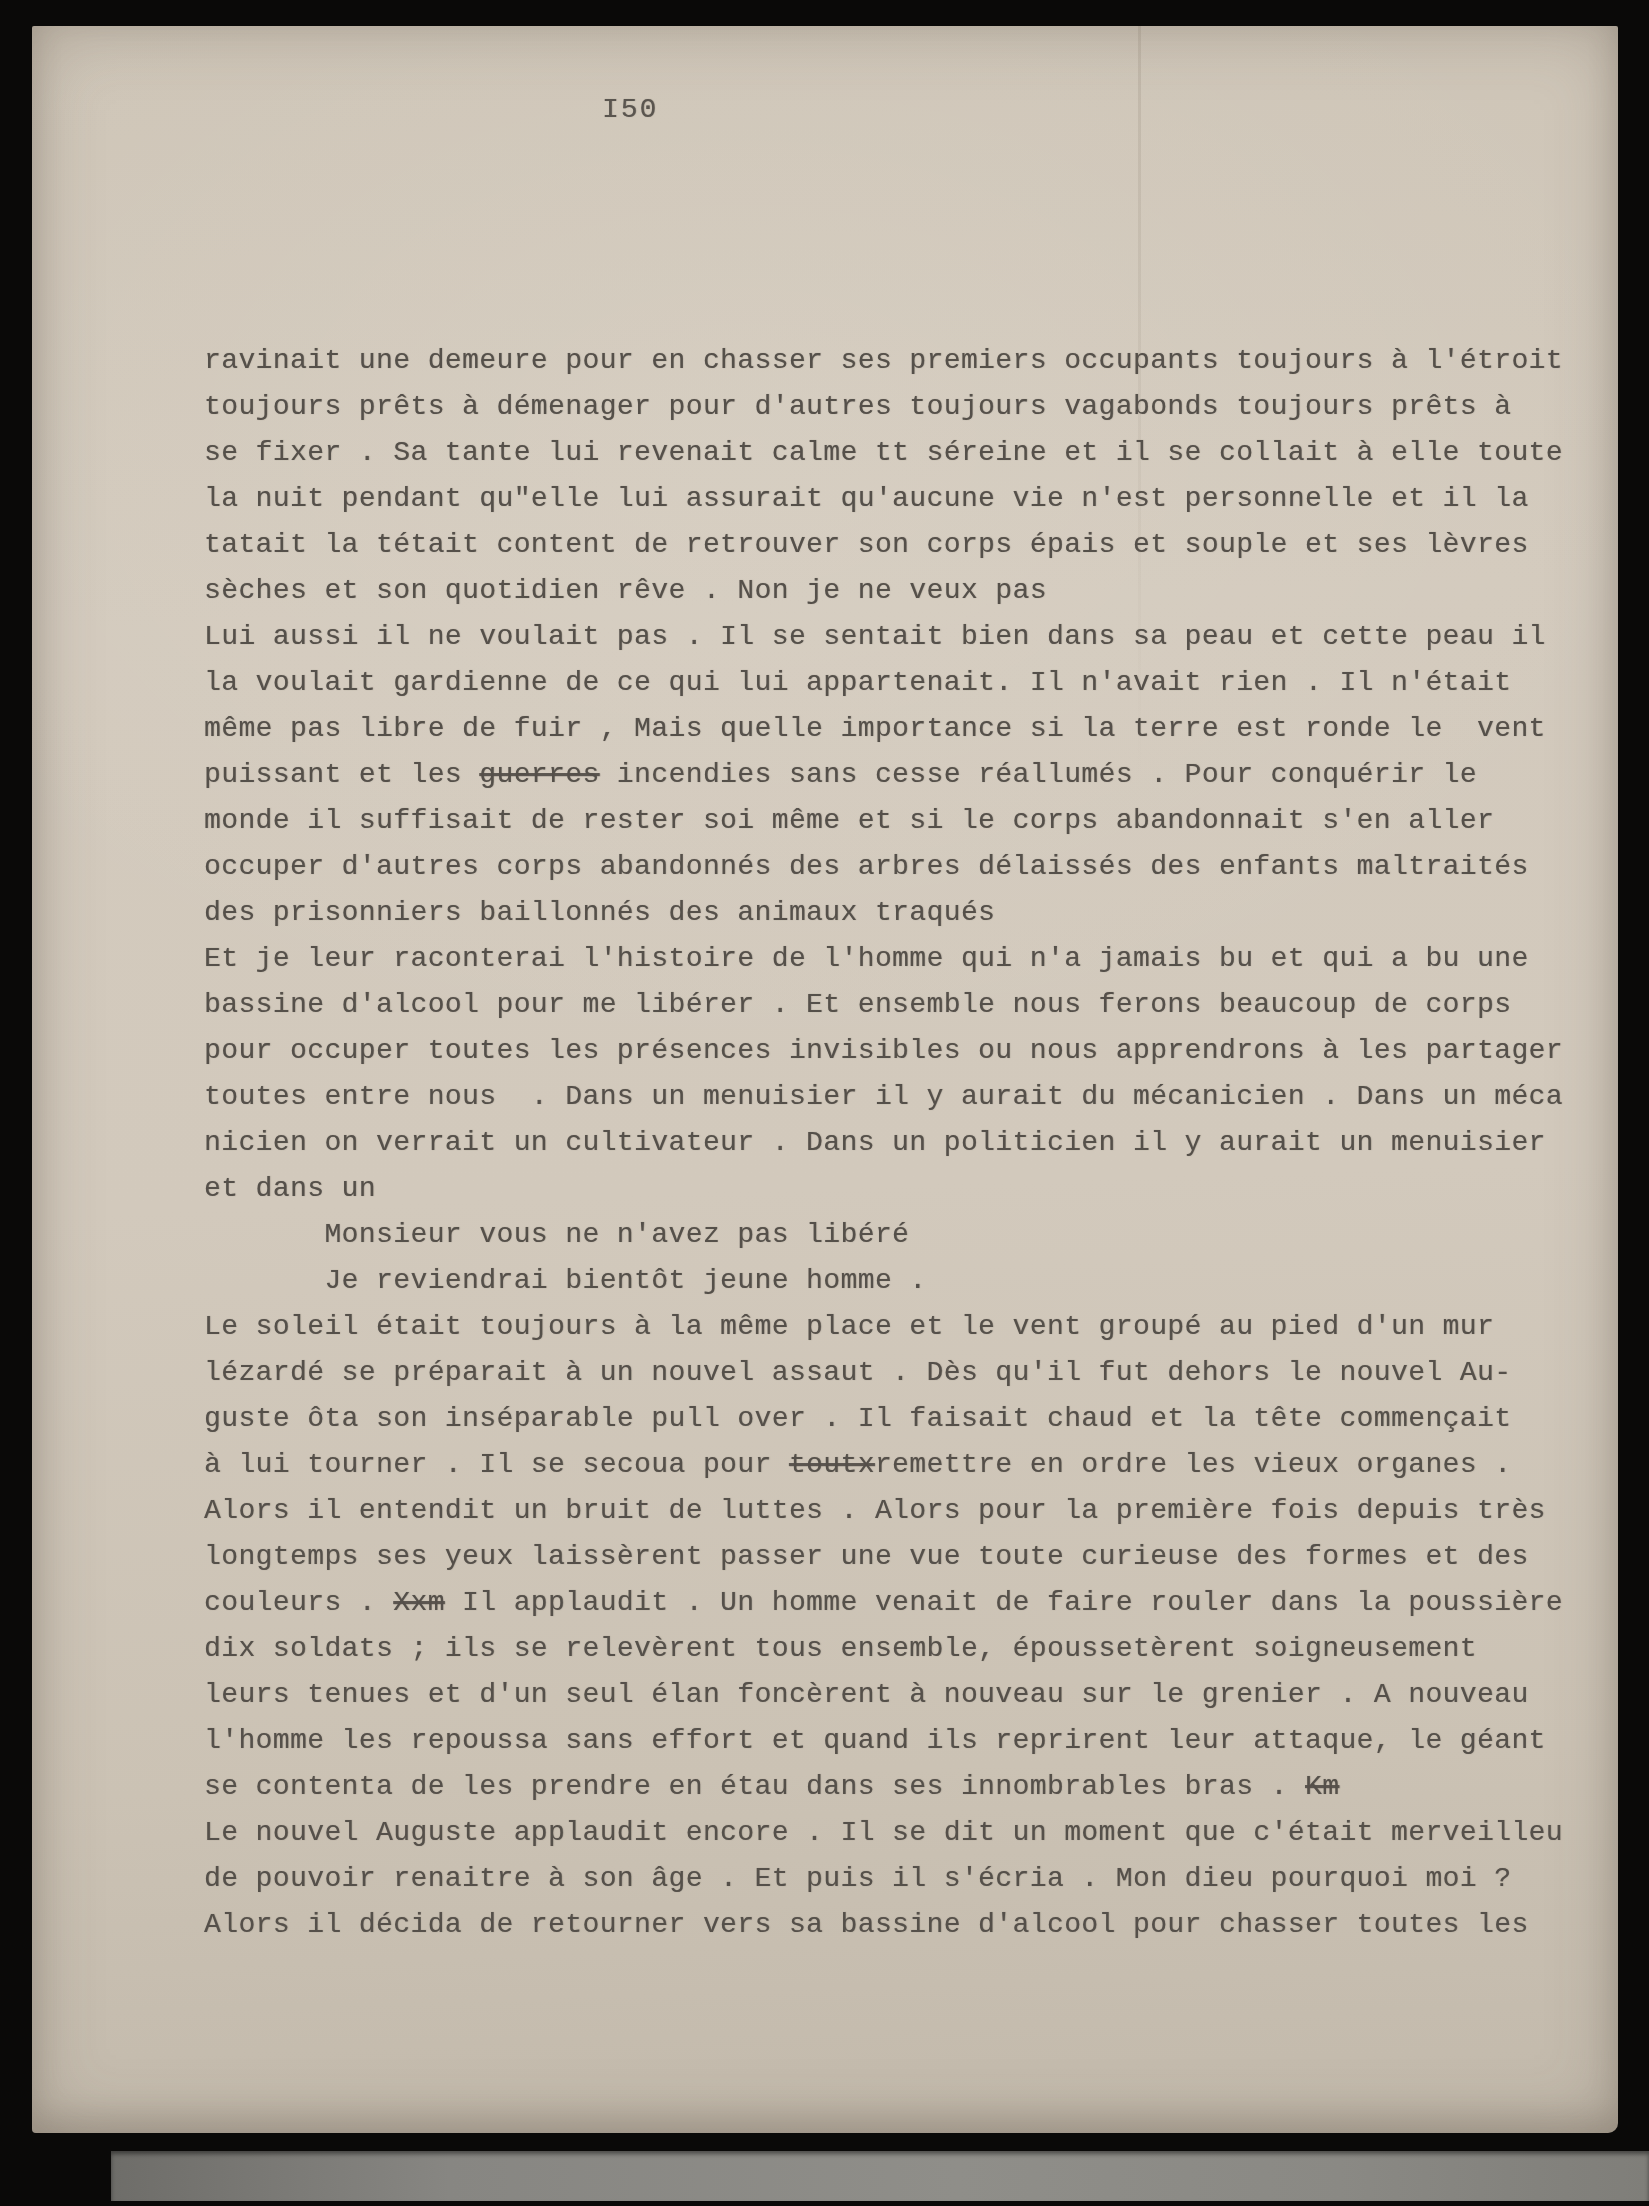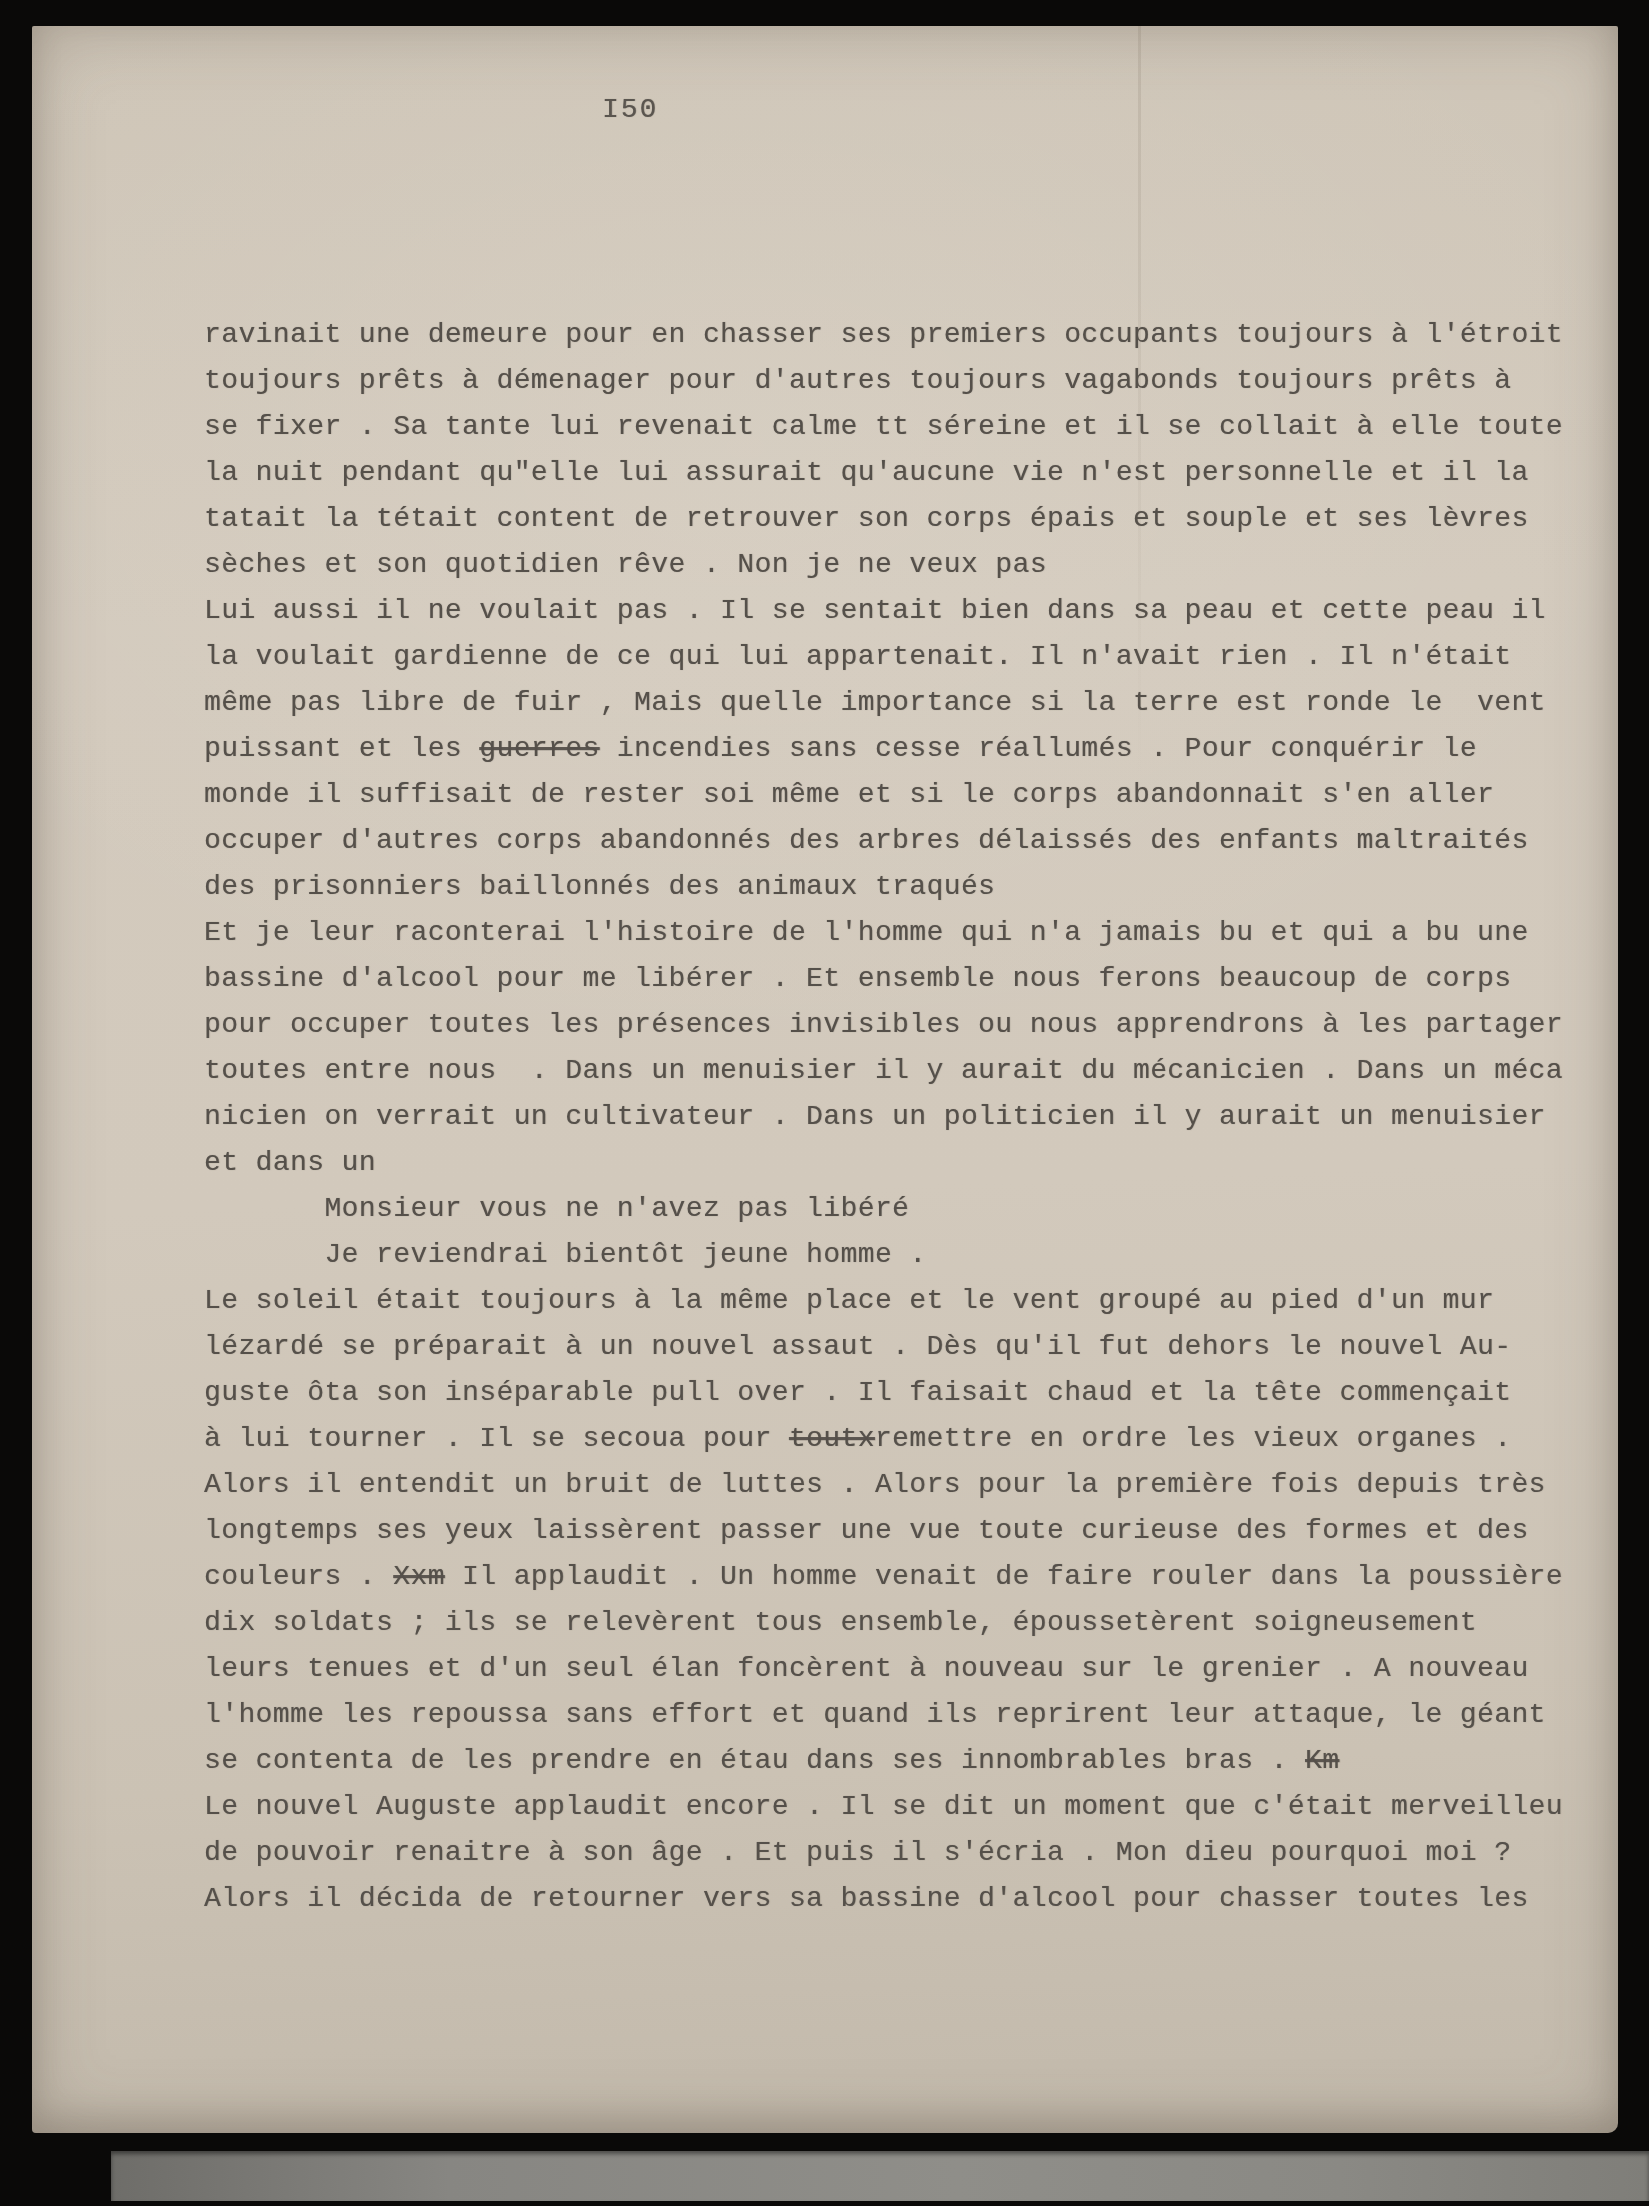--- a/index.html
+++ b/index.html
@@ -43,21 +43,21 @@
     left: 570px;
     top: 68px;
     font-size: 28px;
     color: #5a554f;
     letter-spacing: 2px;
     text-shadow: 0.4px 0.4px 0.8px rgba(80,74,66,0.55);
   }
   .typed-text {
     position: absolute;
     left: 172px;
-    top: 286px;
+    top: 312px;
     width: 1433px;
     font-size: 28px;
     line-height: 46px;
     color: #55504a;
     white-space: pre;
     letter-spacing: 0.4px;
     text-shadow: 0.4px 0.4px 0.9px rgba(82,76,68,0.5);
   }
   .line { height: 46px; }
   .struck {

